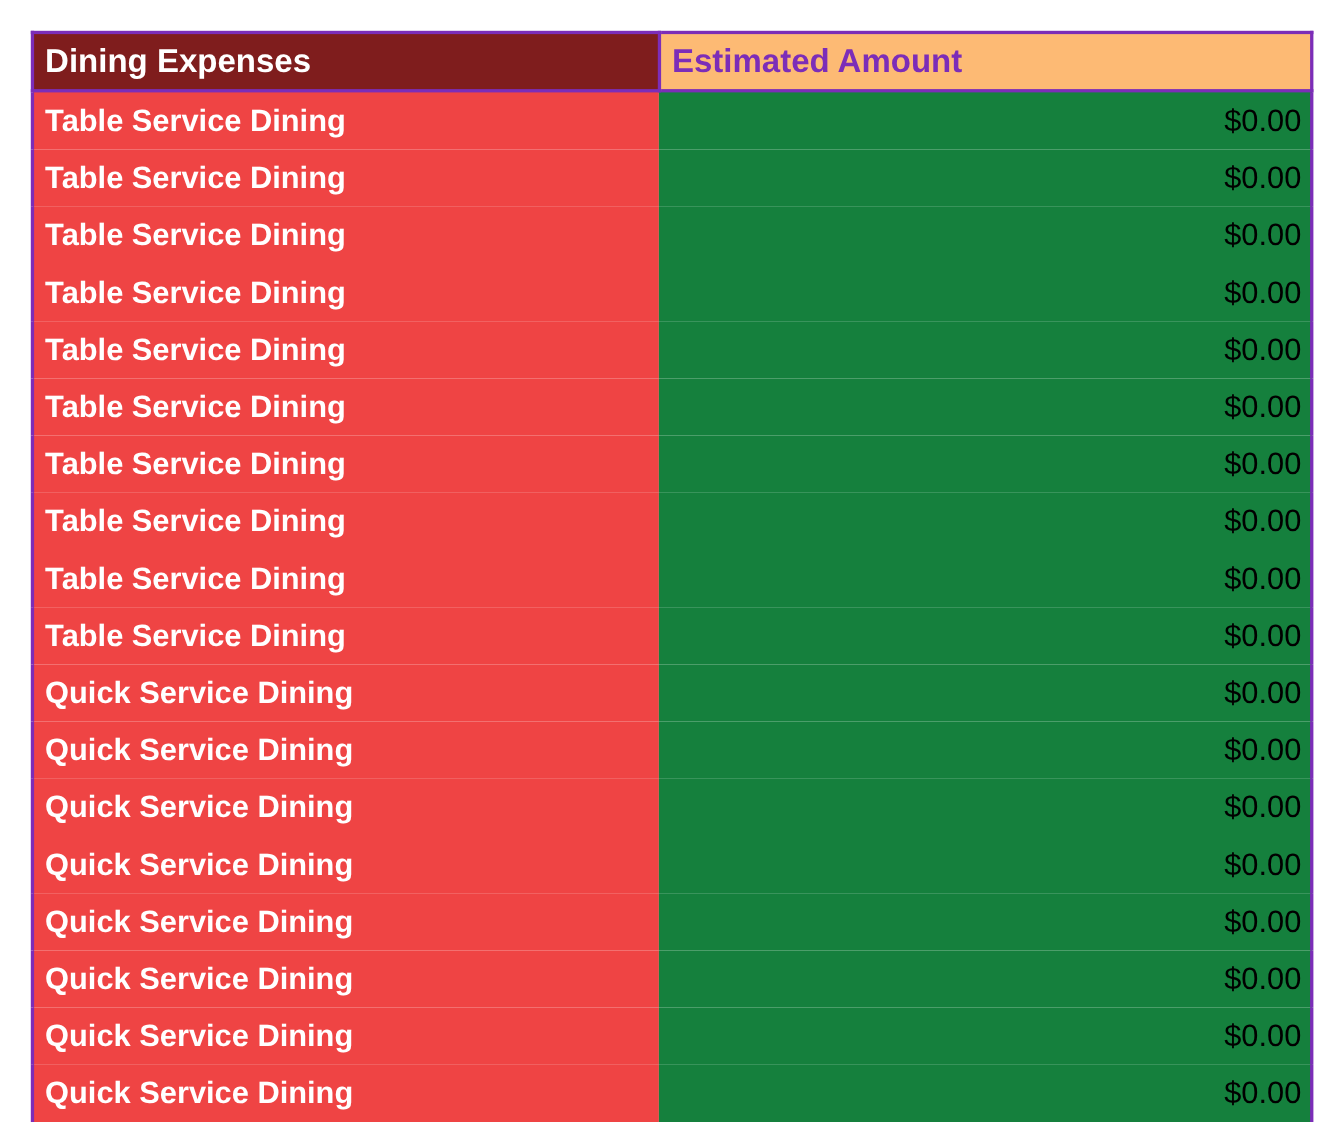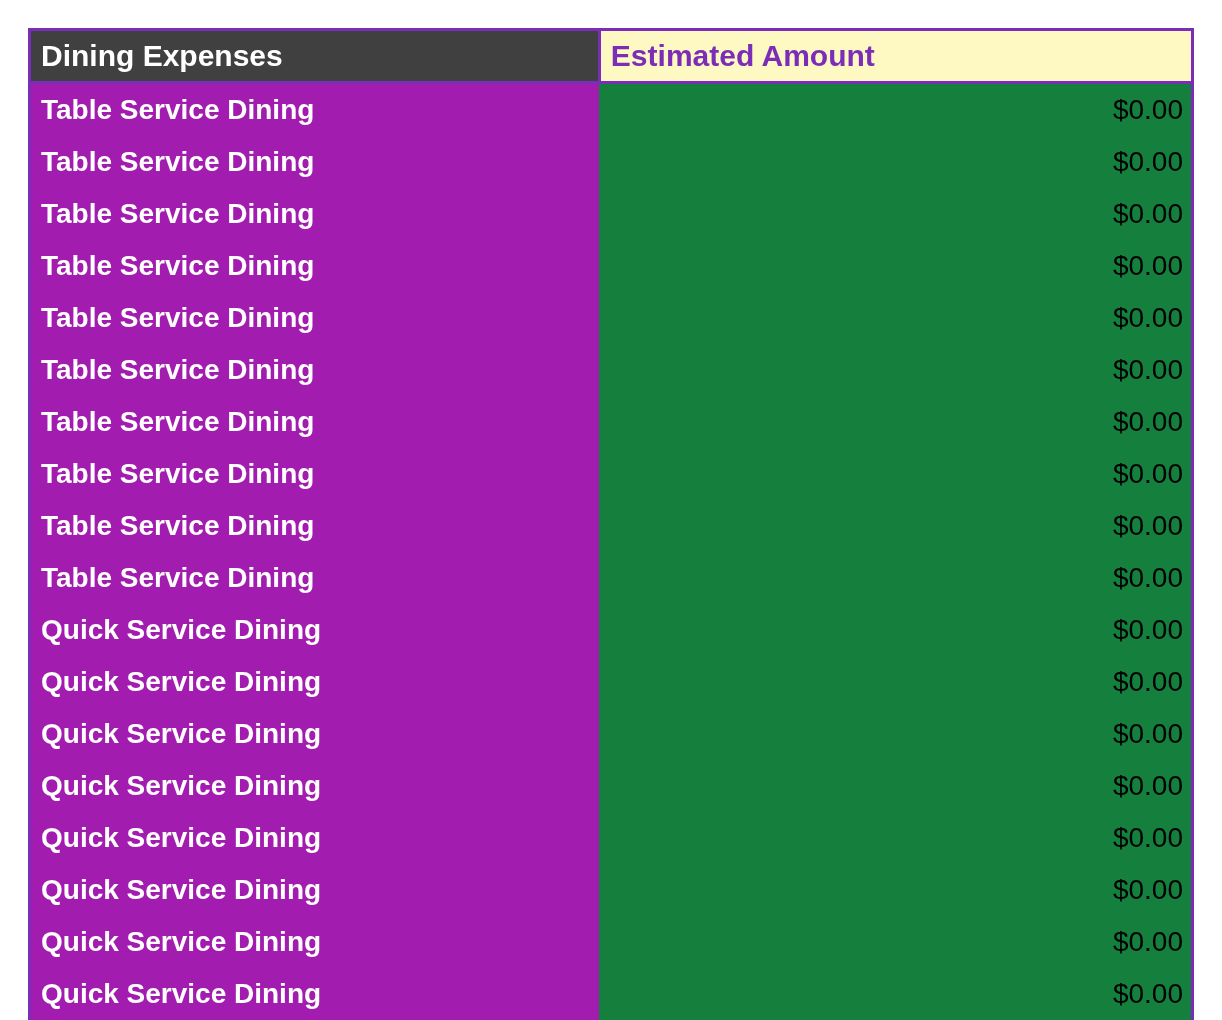--- a/index.html
+++ b/index.html
@@ -19,31 +19,31 @@
     }
     .header-row th {
       border: 3px solid #7c2db8;
       padding: 8px 10px;
       text-align: left;
       font-weight: 700;
       font-size: 30px;
       vertical-align: middle;
     }
     .header-row th.col-left {
-      background: #404040;
+      background: #7f1d1d;
       color: #ffffff;
       width: 49%;
     }
     .header-row th.col-right {
-      background: #fef9c3;
+      background: #fdba74;
       color: #7c2db8;
       width: 51%;
     }
     tbody tr td.col-left {
-      background: #a21caf;
+      background: #ef4444;
       color: #ffffff;
       font-weight: 700;
       font-size: 28px;
       padding: 10px 10px;
       border-left: 3px solid #7c2db8;
     }
     tbody tr td.col-right {
       background: #15803d;
       color: #000000;
       font-size: 28px;

